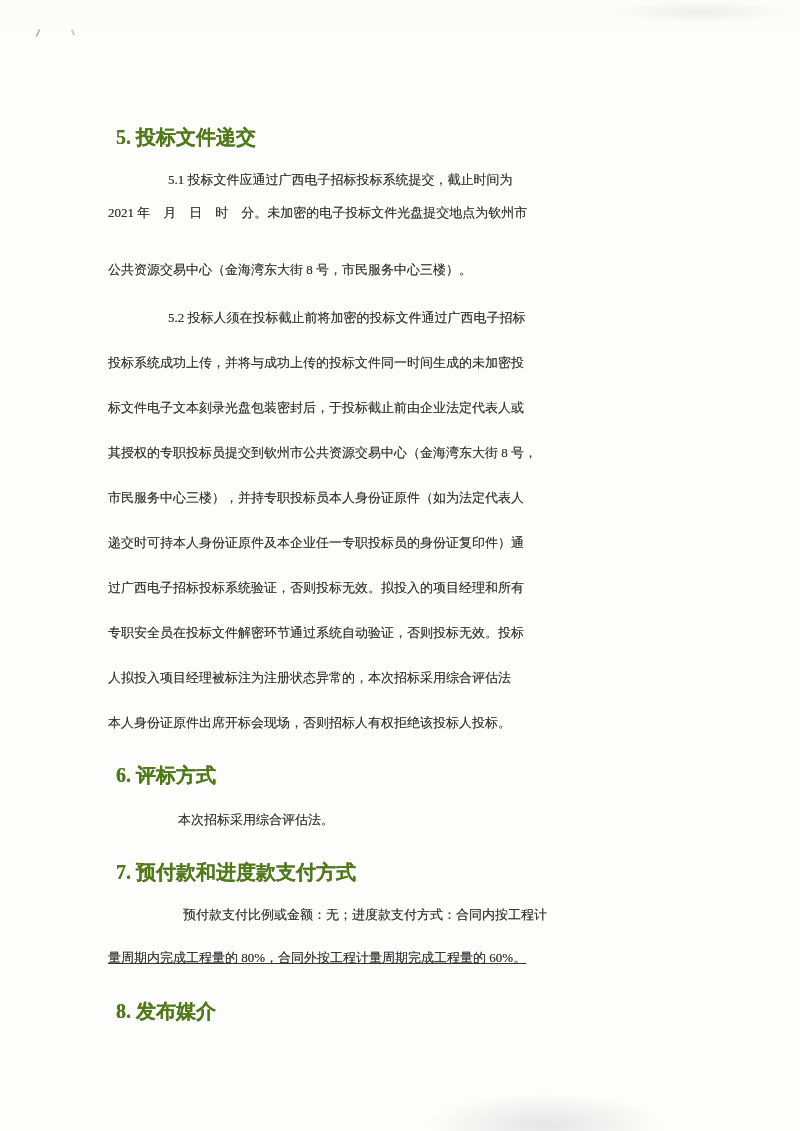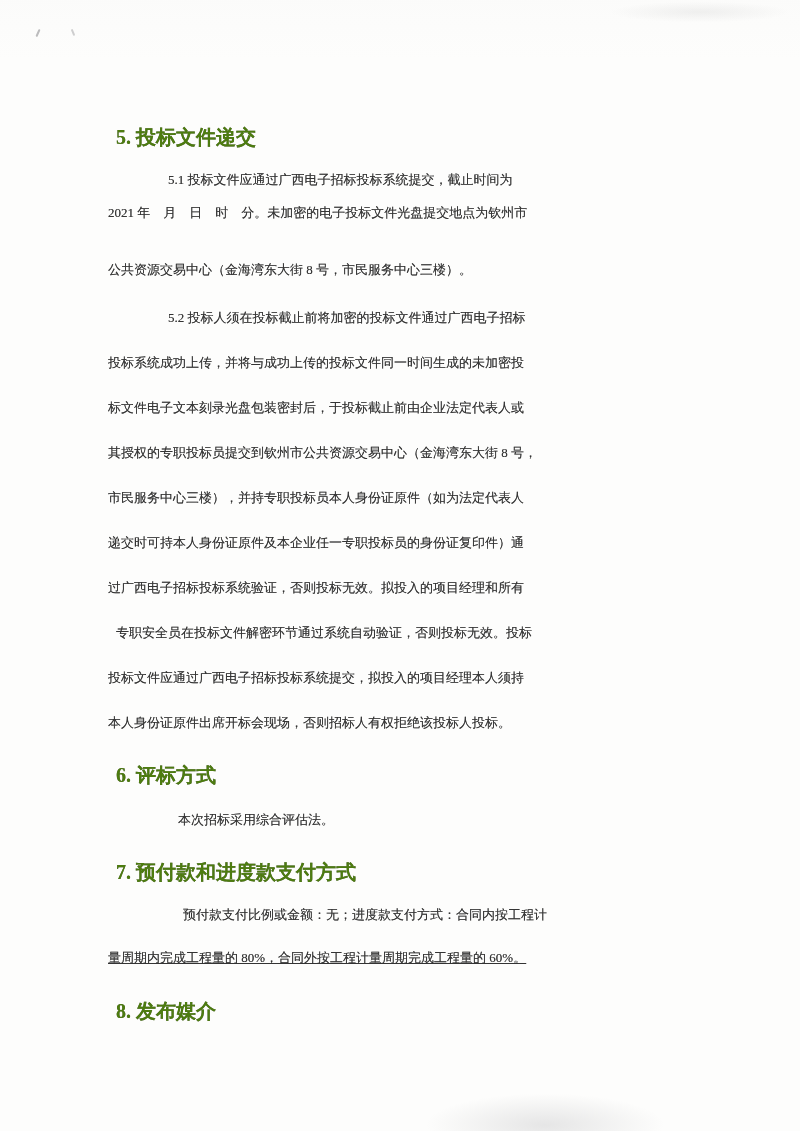--- a/index.html
+++ b/index.html
@@ -72,22 +72,22 @@
       <div class="doc-line" style="left: 168px; top: 173px;">5.1 投标文件应通过广西电子招标投标系统提交，截止时间为</div>
       <div class="doc-line" style="left: 108px; top: 206px;">2021 年　月　日　时　分。未加密的电子投标文件光盘提交地点为钦州市</div>
       <div class="doc-line" style="left: 108px; top: 263px;">公共资源交易中心（金海湾东大街 8 号，市民服务中心三楼）。</div>
       <div class="doc-line" style="left: 168px; top: 311px;">5.2 投标人须在投标截止前将加密的投标文件通过广西电子招标</div>
       <div class="doc-line" style="left: 108px; top: 356px;">投标系统成功上传，并将与成功上传的投标文件同一时间生成的未加密投</div>
       <div class="doc-line" style="left: 108px; top: 401px;">标文件电子文本刻录光盘包装密封后，于投标截止前由企业法定代表人或</div>
       <div class="doc-line" style="left: 108px; top: 446px;">其授权的专职投标员提交到钦州市公共资源交易中心（金海湾东大街 8 号，</div>
       <div class="doc-line" style="left: 108px; top: 491px;">市民服务中心三楼），并持专职投标员本人身份证原件（如为法定代表人</div>
       <div class="doc-line" style="left: 108px; top: 536px;">递交时可持本人身份证原件及本企业任一专职投标员的身份证复印件）通</div>
       <div class="doc-line" style="left: 108px; top: 581px;">过广西电子招标投标系统验证，否则投标无效。拟投入的项目经理和所有</div>
-      <div class="doc-line" style="left: 116px; top: 626px;">专职安全员在投标文件解密环节通过系统自动验证，否则投标无效。投标</div>
-      <div class="doc-line" style="left: 108px; top: 671px;">投标文件应通过广西电子招标投标系统提交，拟投入的项目经理本人须持</div>
+      <div class="doc-line" style="left: 108px; top: 626px;">专职安全员在投标文件解密环节通过系统自动验证，否则投标无效。投标</div>
+      <div class="doc-line" style="left: 108px; top: 671px;">人拟投入项目经理被标注为注册状态异常的，本次招标采用综合评估法</div>
       <div class="doc-line" style="left: 108px; top: 716px;">本人身份证原件出席开标会现场，否则招标人有权拒绝该投标人投标。</div>
       <div class="doc-line heading" style="left: 116px; top: 764px;">6. 评标方式</div>
       <div class="doc-line" style="left: 178px; top: 813px; text-align: center;">本次招标采用综合评估法。</div>
       <div class="doc-line heading" style="left: 116px; top: 861px; text-align: center;">7. 预付款和进度款支付方式</div>
       <div class="doc-line" style="left: 183px; top: 908px;">预付款支付比例或金额：无；进度款支付方式：合同内按工程计</div>
       <div class="doc-line" style="left: 108px; top: 951px; text-decoration: underline;">量周期内完成工程量的 80%，合同外按工程计量周期完成工程量的 60%。</div>
       <div class="doc-line heading" style="left: 116px; top: 1000px;">8. 发布媒介</div>
     </div>
 </div>
 

